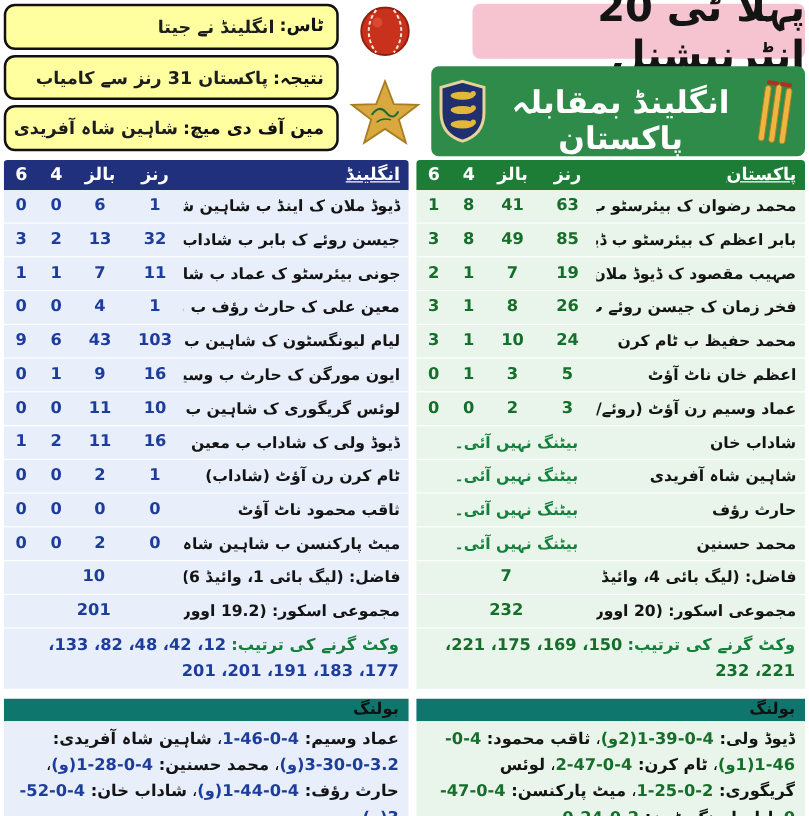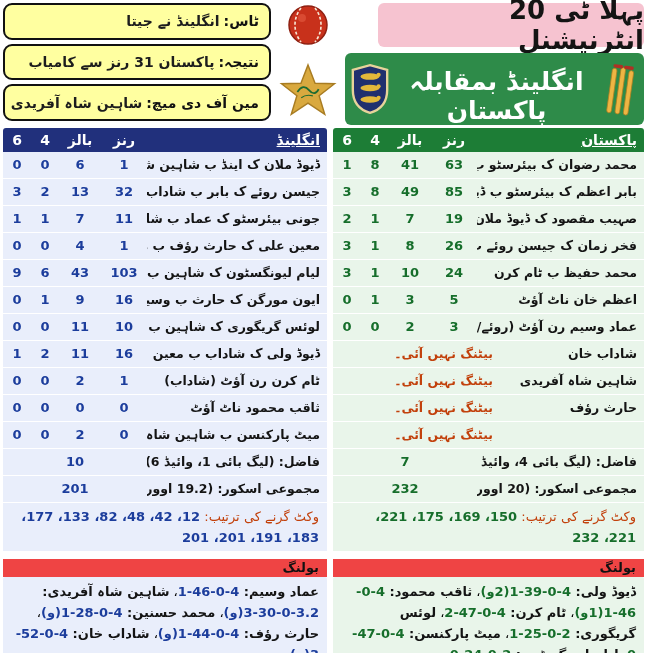--- a/index.html
+++ b/index.html
@@ -10,21 +10,21 @@
   .hdr{display:flex;gap:4px;height:118px;}
   .info-col{width:268px;display:flex;flex-direction:column;gap:4px;}
   .info-box{background:#ffffa0;border:2px solid #111;border-radius:9px;flex:1;
             direction:rtl;text-align:right;padding:2px 10px;display:flex;align-items:center;
             font-size:14px;font-weight:bold;color:#111;gap:4px;white-space:nowrap;overflow:hidden;}
   .ib-label{font-weight:bold;}
   .ib-value{font-weight:bold;color:#1d1d1d;}
   .mid-col{width:66px;display:flex;flex-direction:column;align-items:center;justify-content:space-between;padding-top:2px;}
   .banner-col{flex:1;display:flex;flex-direction:column;gap:6px;}
   .title-banner{height:44px;background:#f6c3d0;border-radius:6px;display:flex;align-items:center;justify-content:center;
-                font-size:26px;font-weight:bold;color:#141414;direction:rtl;margin-left:33px;}
+                font-size:32px;font-weight:bold;color:#141414;direction:rtl;margin-left:33px;}
   .vs-banner{flex:1;background:#2e8b49;border-radius:6px;display:flex;align-items:center;padding:0 4px;}
   .vs-text{flex:1;text-align:center;color:#ffffff;font-size:25px;font-weight:bold;direction:rtl;margin-top:14px;}
 
   
   .tables{display:flex;gap:6px;margin-top:7px;}
   .card{border-radius:3px;overflow:hidden;}
   .card.eng{width:324px;}
   .card.pak{flex:1;}
   .thead{height:24px;line-height:24px;display:flex;color:#fff;font-weight:bold;font-size:14px;}
   .eng .thead{background:#21307c;}
@@ -32,26 +32,26 @@
   .row{height:26px;line-height:26px;display:flex;border-bottom:1px solid #ffffff;font-size:13px;}
   .eng .row,.eng .fow,.eng .bowl-text{background:#e9eefb;}
   .pak .row,.pak .fow,.pak .bowl-text{background:#e9f5ea;}
   .c{display:inline-block;text-align:center;font-weight:bold;}
   .c.six{width:28px;} .c.four{width:28px;} .c.balls{width:42px;} .c.runs{width:46px;}
   .eng .tbody .c,.eng .val,.eng .fow-vals,.eng .bwl-fig{color:#1c3d9c;}
   .pak .tbody .c,.pak .val,.pak .fow-vals,.pak .bwl-fig{color:#166e2b;}
   .nm{flex:1;direction:rtl;text-align:right;padding:0 7px 0 4px;font-weight:bold;color:#141414;
       font-size:12.5px;white-space:nowrap;overflow:hidden;}
   .thead .nm{color:#ffffff;font-size:14px;text-decoration:underline;}
-  .dnb-note{width:160px;text-align:right;font-weight:bold;color:#c2410c;font-size:12.5px;direction:rtl;}
+  .dnb-note{width:160px;text-align:center;font-weight:bold;color:#15803d;font-size:12.5px;direction:rtl;}
   .val{width:144px;text-align:center;font-weight:bold;}
   .fow{padding:3px 8px;direction:rtl;text-align:right;font-size:13px;line-height:21px;border-bottom:1px solid #fff;}
-  .fow-label{font-weight:normal;color:#c2410c;}
+  .fow-label{font-weight:bold;color:#15803d;}
   .fow-vals{font-weight:bold;}
-  .bowl-head{margin-top:7px;direction:rtl;text-align:right;font-size:13px;font-weight:bold;color:#111;padding:0 8px;height:18px;line-height:18px;background:#ef4444;}
+  .bowl-head{margin-top:7px;direction:rtl;text-align:right;font-size:13px;font-weight:bold;color:#111;padding:0 8px;height:18px;line-height:18px;background:#0f766e;}
   .bowl-text{margin:0;padding:4px 8px;direction:rtl;text-align:right;font-size:13px;line-height:21px;border-radius:2px;}
   .bwl-name{font-weight:bold;color:#141414;}
   .bwl-fig{font-weight:bold;}
 </style>
 </head>
 <body>
 
 <div class="page">
 
   <div class="hdr">
@@ -282,20 +282,21 @@
           <div class="row dnb">
     <span class="dnb-note">بیٹنگ نہیں آئی۔</span>
     <span class="nm" style="flex:1">شاہین شاہ آفریدی</span>
   </div>
           <div class="row dnb">
     <span class="dnb-note">بیٹنگ نہیں آئی۔</span>
     <span class="nm" style="flex:1">حارث رؤف</span>
   </div>
           <div class="row dnb">
     <span class="dnb-note">بیٹنگ نہیں آئی۔</span>
+    <span class="nm" style="flex:1">محمد حسنین</span>
   </div>
         </div>
       <div class="row xrow">
         <span class="val">7</span>
         <span class="nm">فاضل: (لیگ بائی 4، وائیڈ 3)</span>
       </div>
       <div class="row xrow">
         <span class="val">232</span>
         <span class="nm">مجموعی اسکور: (20 اوورز میں 6 وکٹ پر)</span>
       </div>

